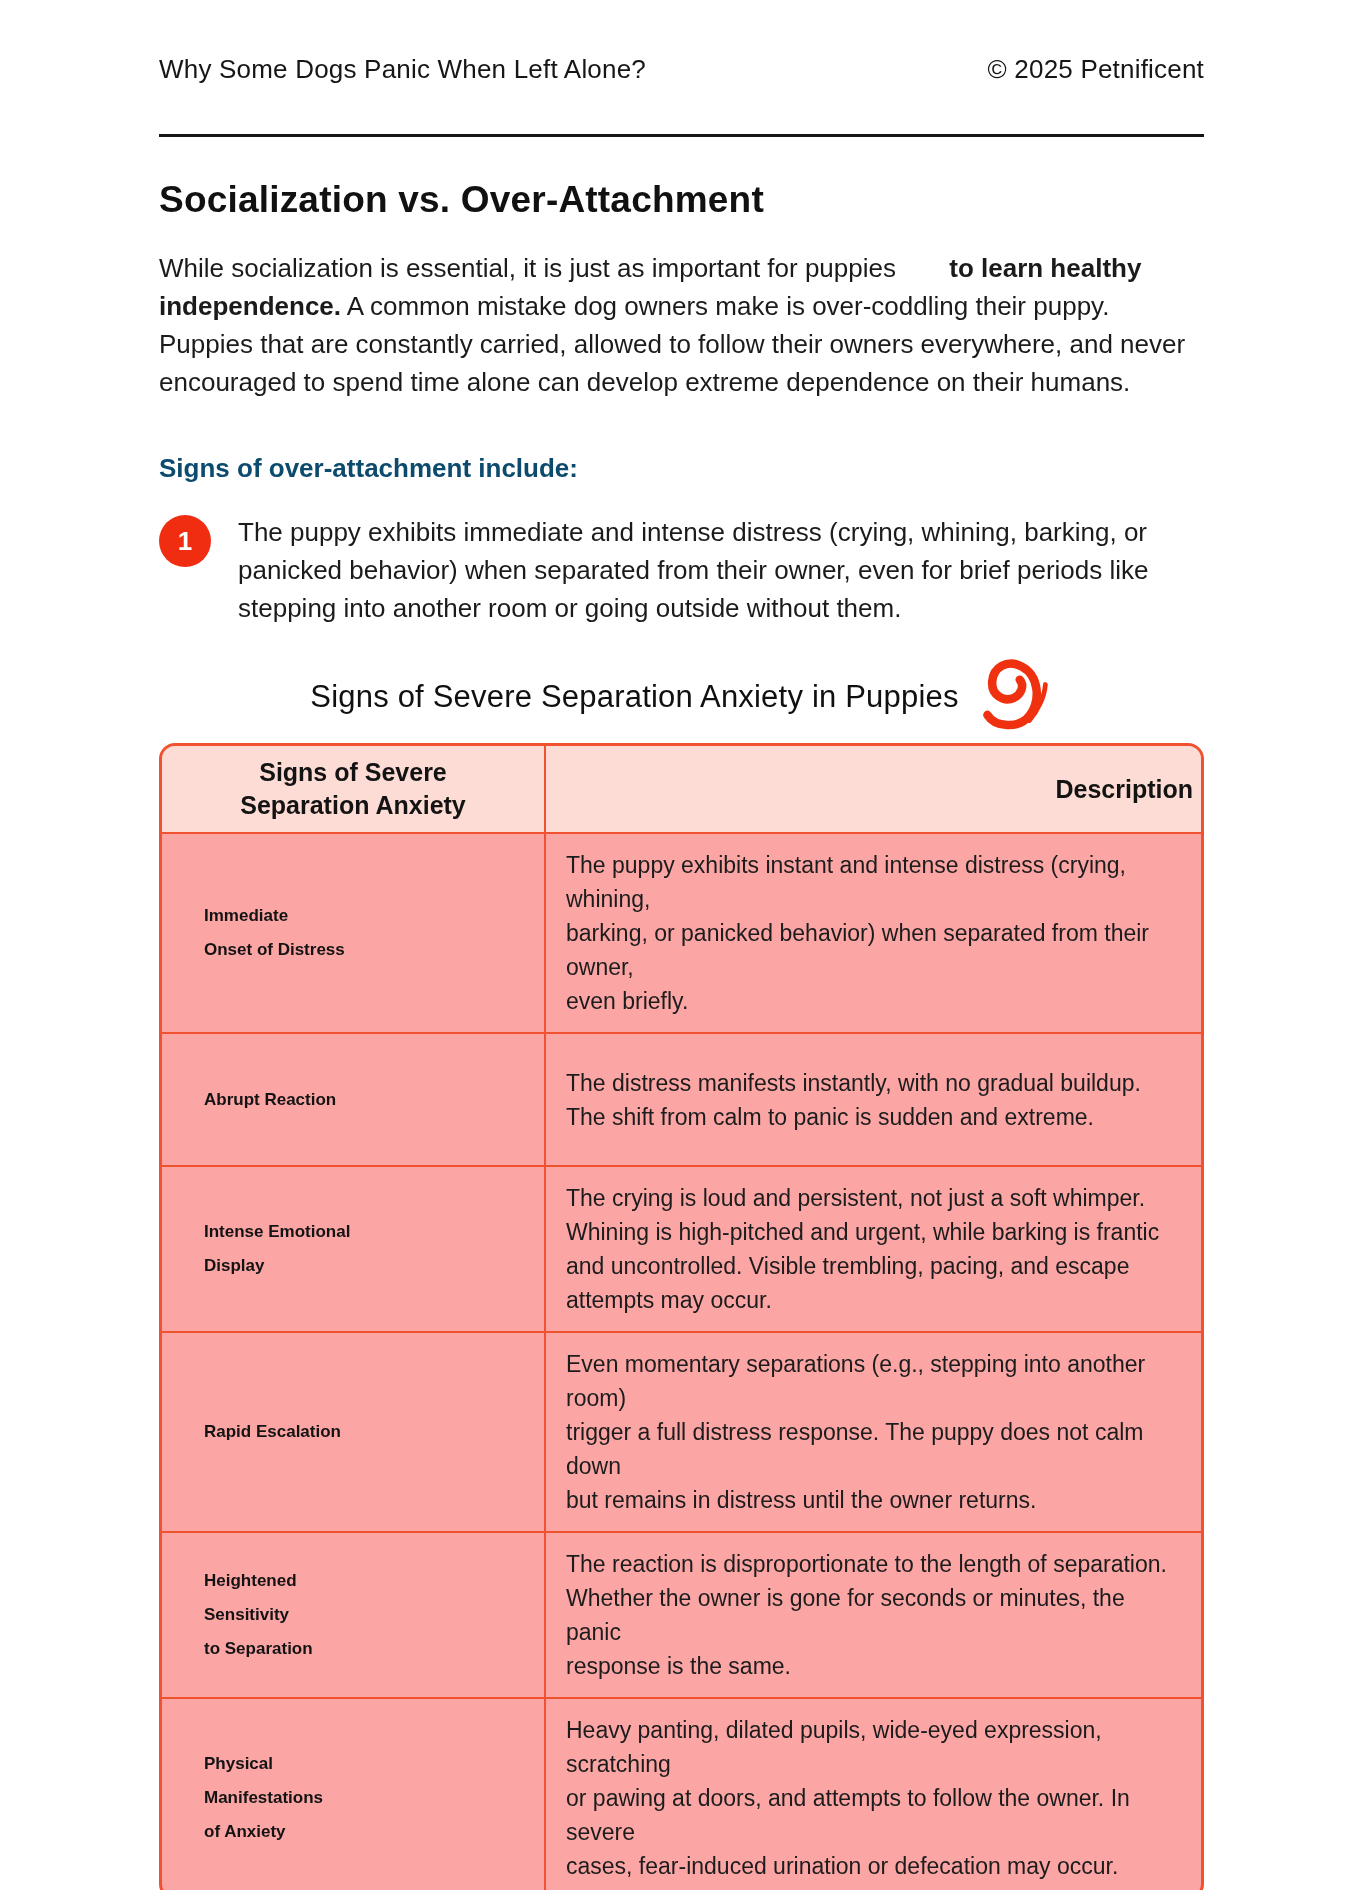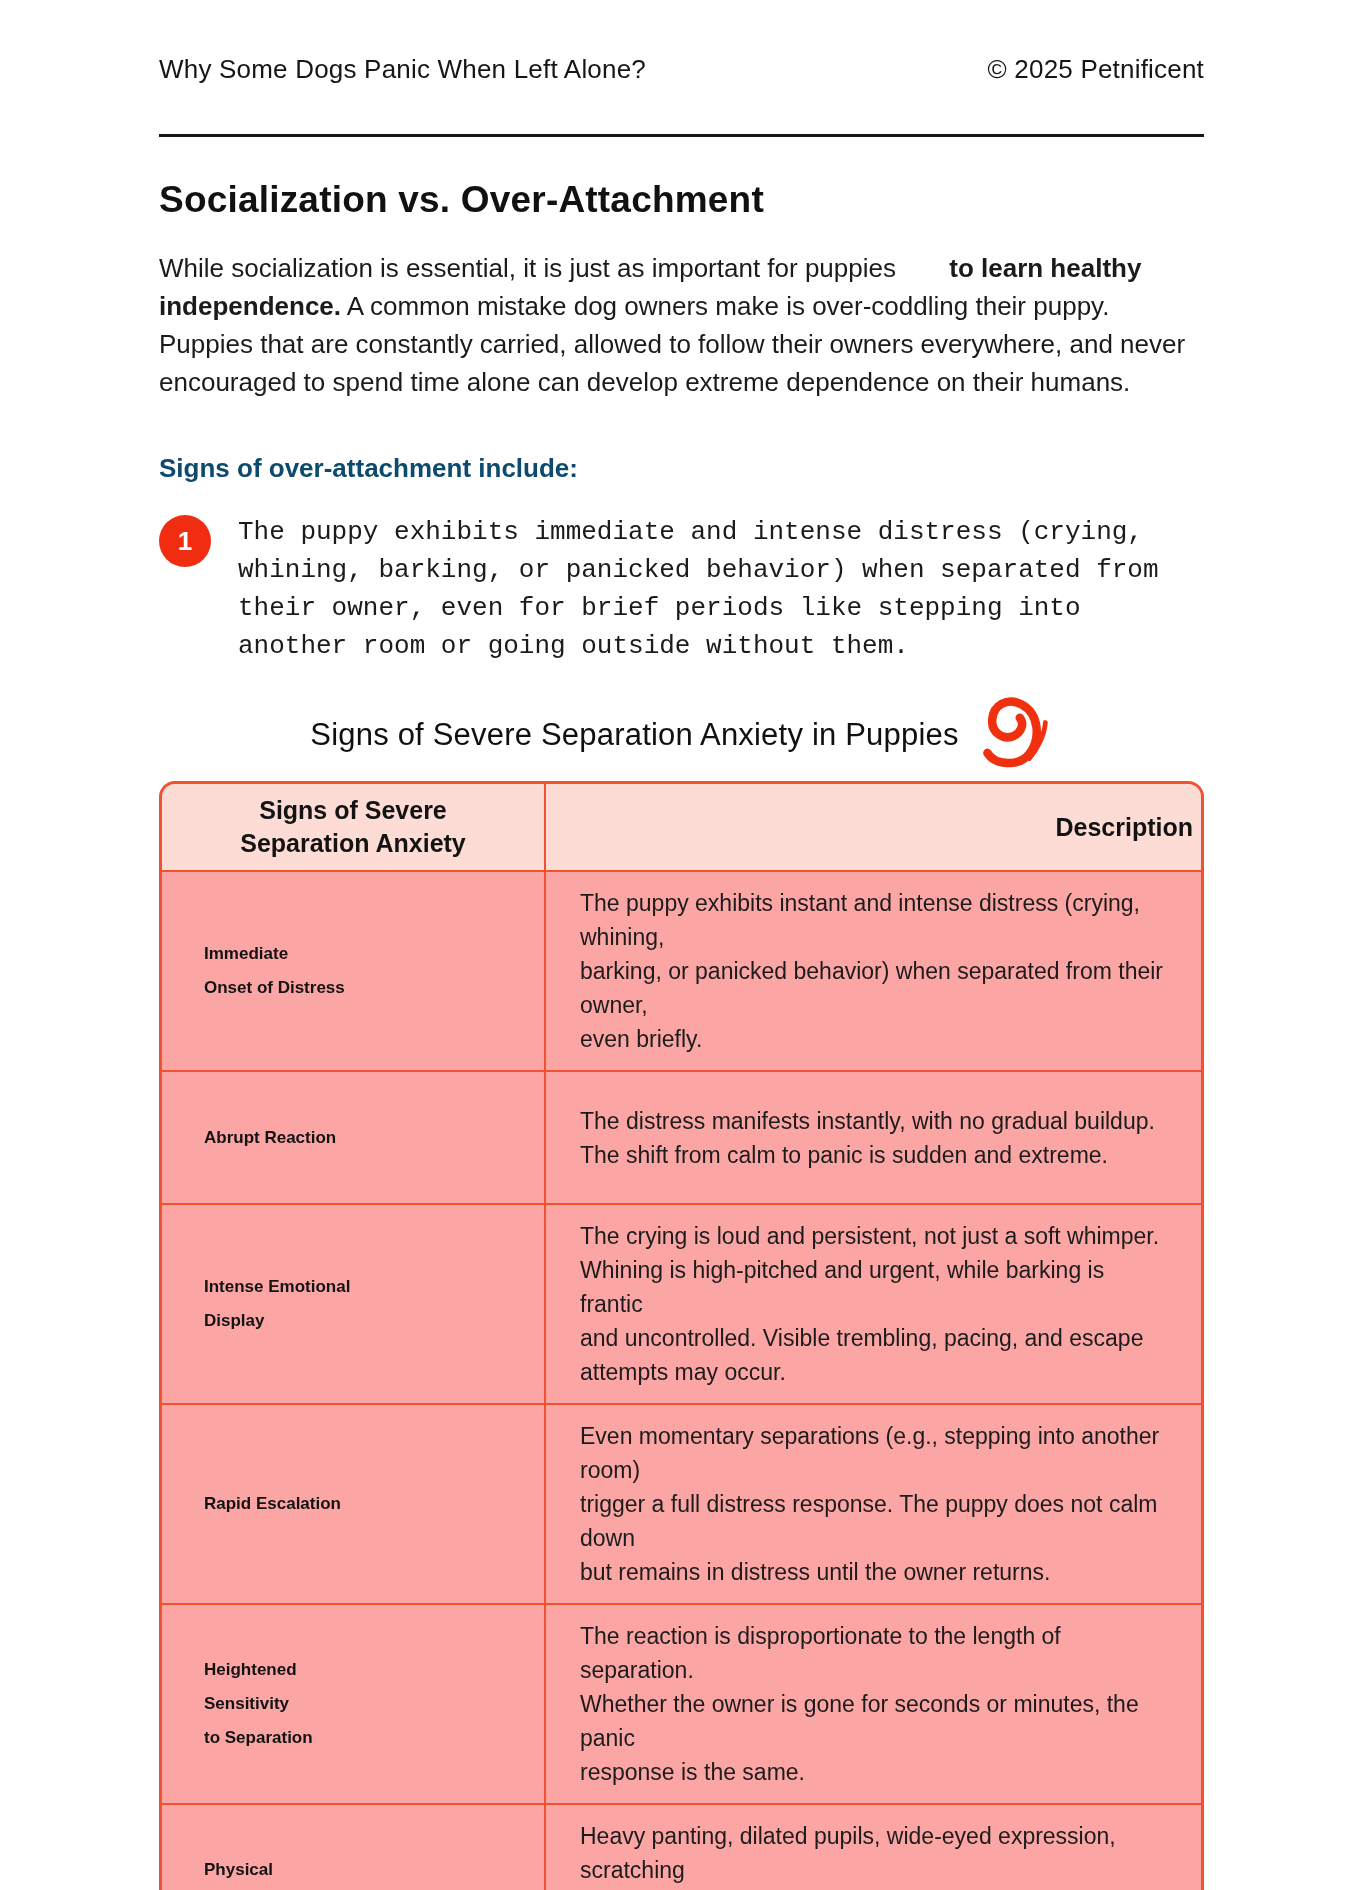--- a/index.html
+++ b/index.html
@@ -24,37 +24,37 @@
 
   .sub-heading { margin-top:48px; font-size:26px; line-height:38px; font-weight:bold; color:#0c4a6e; }
 
   
   .num-item { margin-top:26px; display:flex; align-items:flex-start; }
   .num-badge {
     flex:0 0 auto; width:52px; height:52px; border-radius:50%;
     background:#f02d11; color:#fff; font-size:26px; font-weight:bold;
     display:flex; align-items:center; justify-content:center; margin-top:2px;
   }
-  .num-text { margin-left:27px; font-size:26px; line-height:38px; color:#1b1b1b;font-family:Liberation Mono, monospace; }
+  .num-text { margin-left:27px; font-size:26px; line-height:38px; color:#1b1b1b; }
 
   
   .table-title-row { margin-top:30px; display:flex; align-items:center; justify-content:center; height:80px; }
   .table-title { font-size:31px; font-weight:normal; letter-spacing:.2px; color:#101010; }
   .swirl { margin-left:18px; margin-top:-6px; }
 
   
   .sa-table {
     margin-top:6px; border:3px solid #f0512f; border-radius:16px;
     overflow:hidden; background:#fca5a5;
   }
   .sa-row { display:grid; grid-template-columns:384px 1fr; }
   .sa-row + .sa-row { border-top:2px solid #f0512f; }
   .cell { display:flex; align-items:center; }
   .cell-left { border-right:2px solid #f0512f; padding:14px 16px 14px 42px; }
-  .cell-right { padding:14px 28px 14px 34px; }
+  .cell-right { padding:14px 28px 14px 20px; }
   .sa-head { background:#fcdcd4; min-height:84px; }
   .sa-head .cell-left { justify-content:center; text-align:center; padding:10px 8px; }
   .sa-head .cell-right { justify-content:flex-end; text-align:center; padding:10px 8px; }
   .head-label { font-size:25px; line-height:33px; font-weight:bold; color:#131313; white-space:pre-line; }
   .sign-label { font-size:17px; line-height:34px; font-weight:bold; color:#131313; white-space:pre-line; }
   .desc-text { font-size:23px; line-height:34px; color:#1c1c1c; white-space:pre-line; }
   .r-std { min-height:133px; }
   .r-tall { min-height:152px; }
 
   

